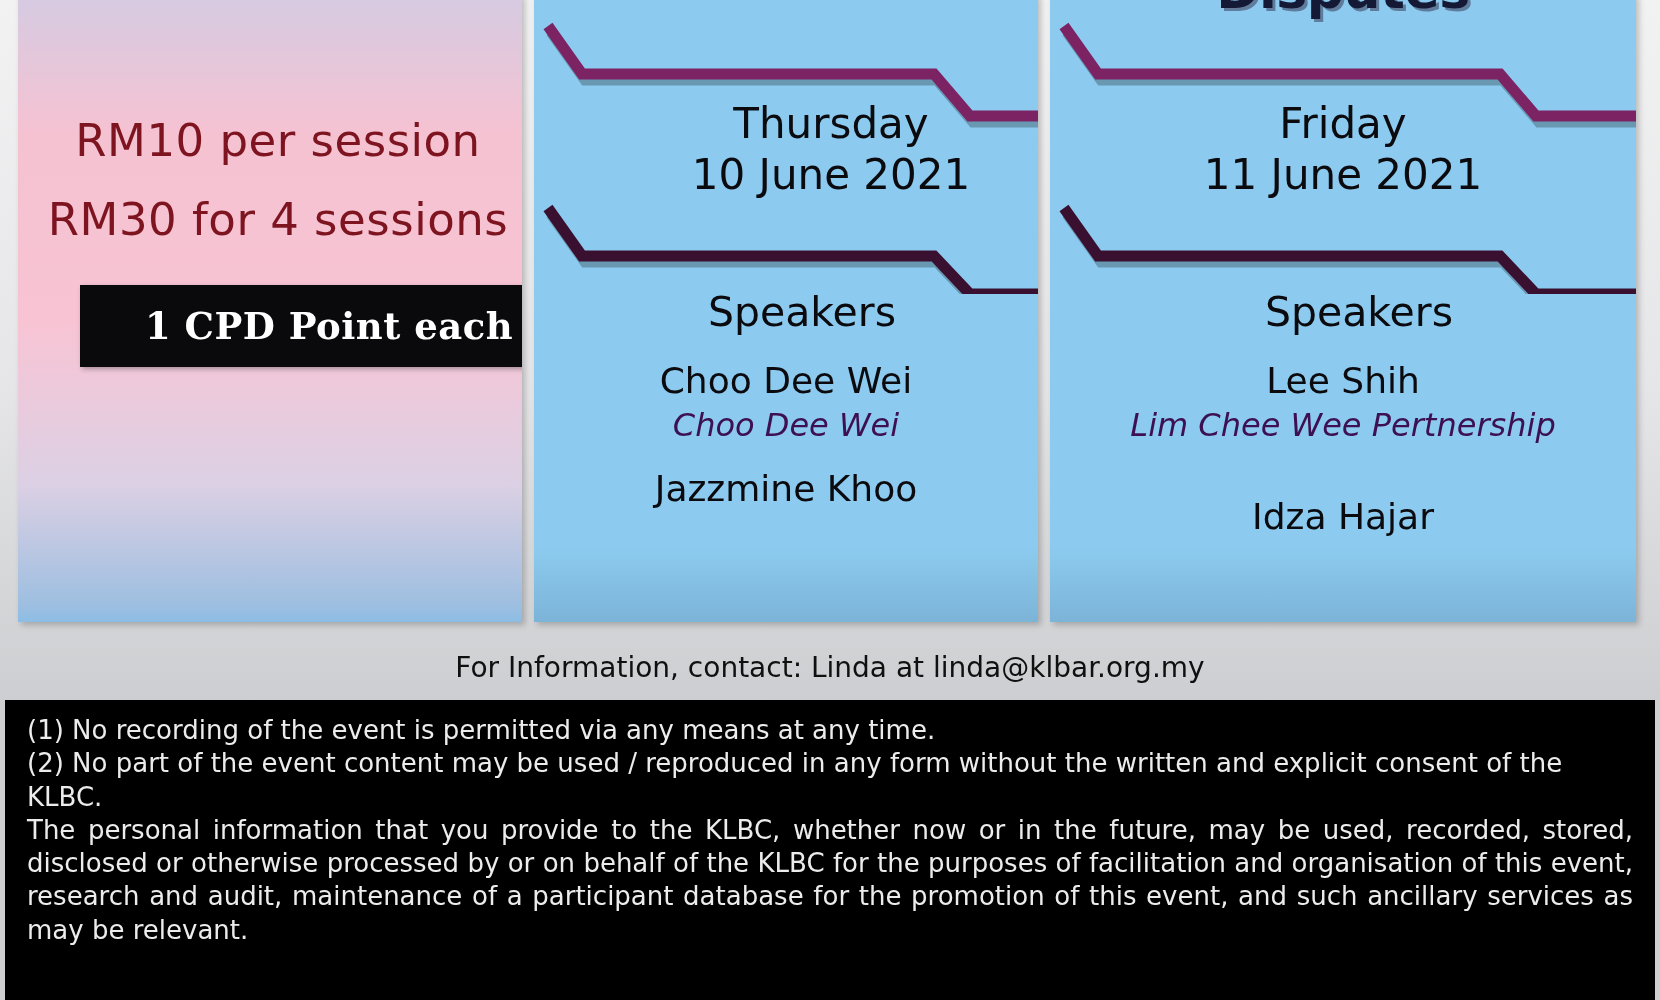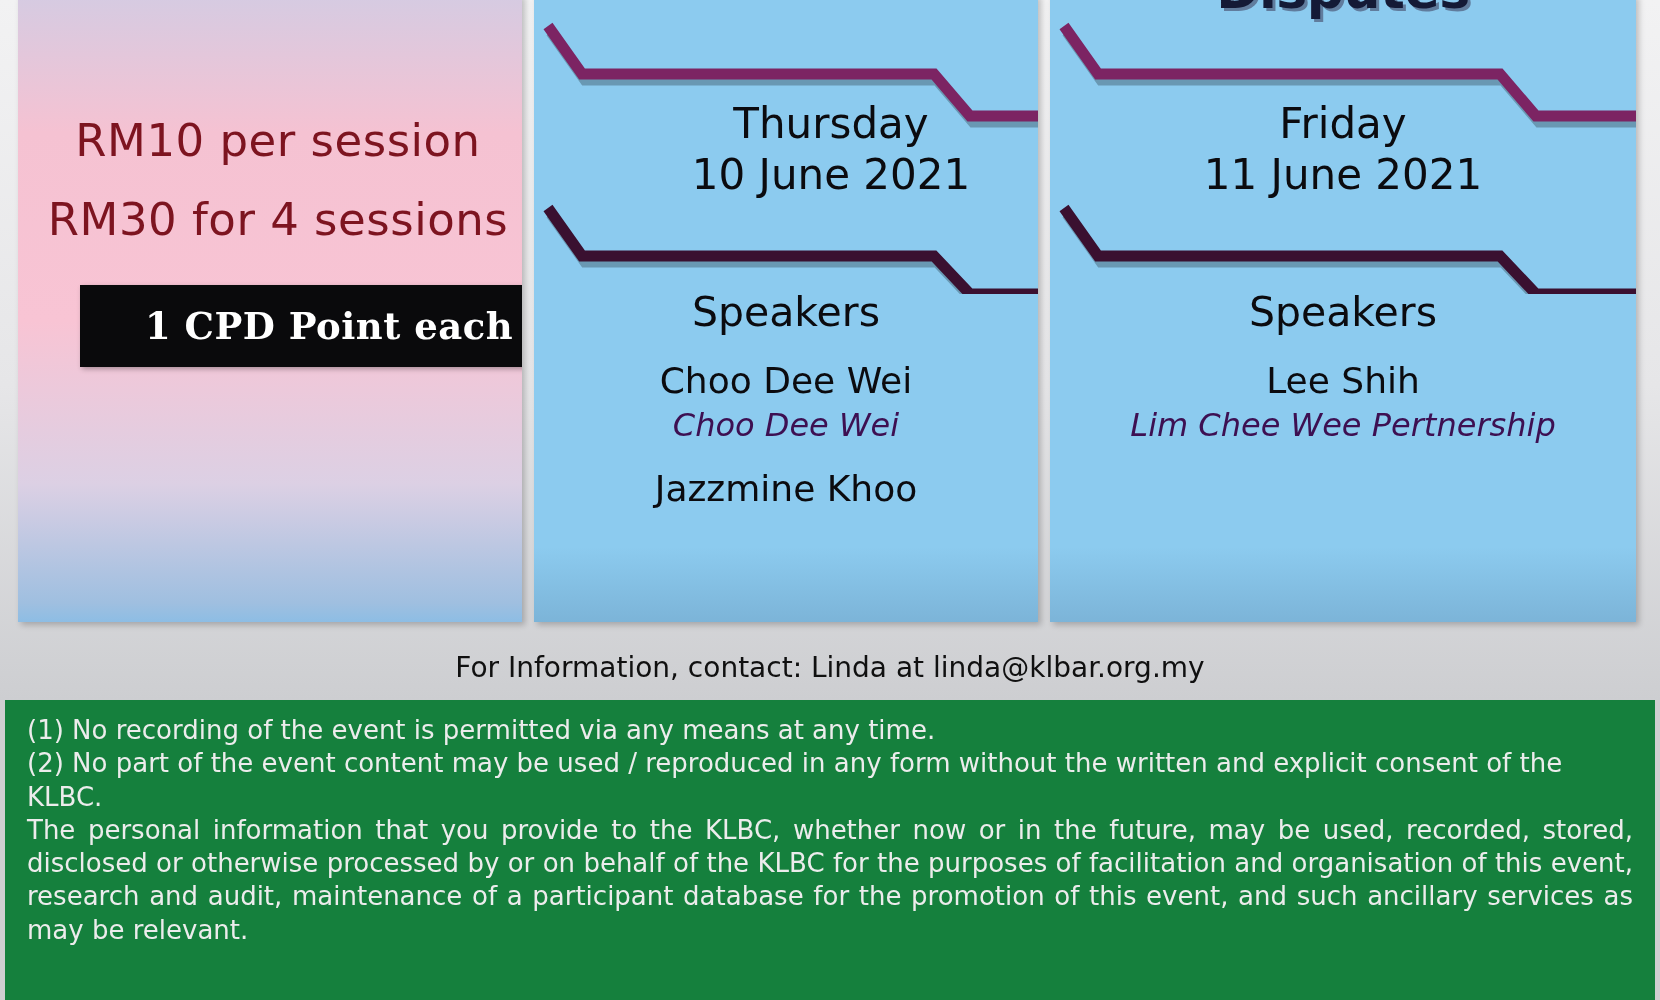--- a/index.html
+++ b/index.html
@@ -65,20 +65,21 @@
   
   .day{
     position:absolute;left:0;width:100%;text-align:center;
     color:#0b0b0f;font-size:42px;line-height:1.22;
     font-family:"DejaVu Sans","Liberation Sans",sans-serif;
   }
   .speakers-h{
     position:absolute;left:0;width:100%;text-align:center;
     color:#0b0b0f;font-size:41px;
     font-family:"DejaVu Sans","Liberation Sans",sans-serif;
+    padding-left:16px;
   }
   .sp-name{
     position:absolute;left:0;width:100%;text-align:center;
     color:#0b0b0f;font-size:36px;
     font-family:"DejaVu Sans","Liberation Sans",sans-serif;
   }
   .sp-firm{
     position:absolute;left:0;width:100%;text-align:center;
     color:#3d1052;font-size:32px;font-style:italic;
     font-family:"DejaVu Sans","Liberation Sans",sans-serif;
@@ -96,21 +97,21 @@
   .contact{
     position:absolute;left:0;top:636px;width:1660px;height:62px;
     display:flex;align-items:center;justify-content:center;
     color:#101010;font-size:28px;
     font-family:"DejaVu Sans","Liberation Sans",sans-serif;
   }
 
   
   .disclaimer{
     position:absolute;left:5px;top:700px;width:1650px;height:300px;
-    background:#15803d;color:#ececec;
+    background:#000000;color:#ececec;
     padding:14px 22px 0 22px;box-sizing:border-box;
     font-size:26px;line-height:1.28;
     font-family:"DejaVu Sans","Liberation Sans",sans-serif;
   }
   .disclaimer p{margin:0;}
   .just{text-align:justify;}
 </style>
 </head>
 <body>
 
@@ -167,20 +168,21 @@
       <div class="day" style="top:104px;">
         <span>Friday</span><br>
         <span>11 June 2021</span>
       </div>
 
       <div class="speakers-h" style="top:294px;">Speakers</div>
 
       <div class="sp-name" style="top:366px;">Lee Shih</div>
       <div class="sp-firm" style="top:412px;">Lim Chee Wee Pertnership</div>
 
+      <div class="sp-name" style="top:502px;">Idza Hajar</div>
     </div>
   </div>
 
   <div class="contact">
     <span>For Information, contact: Linda at linda@klbar.org.my</span>
   </div>
 
   <div class="disclaimer">
     <p>(1) No recording of the event is permitted via any means at any time.</p>
     <p>(2) No part of the event content may be used / reproduced in any form without the written and explicit consent of the KLBC.</p>

